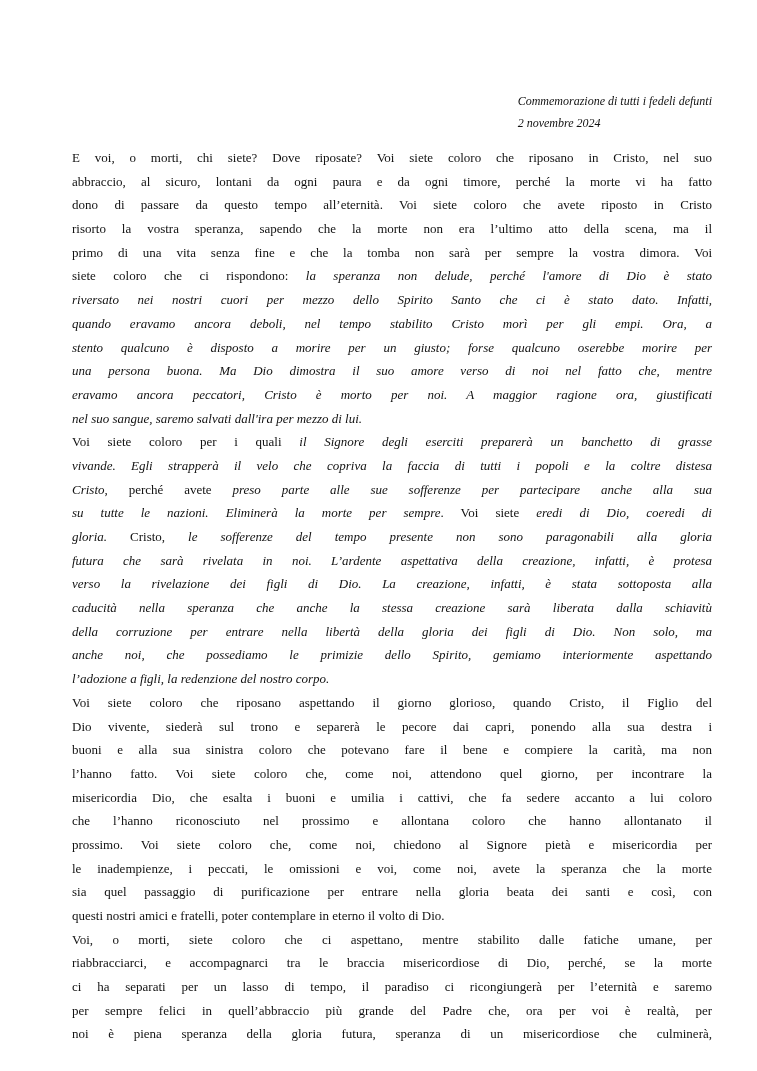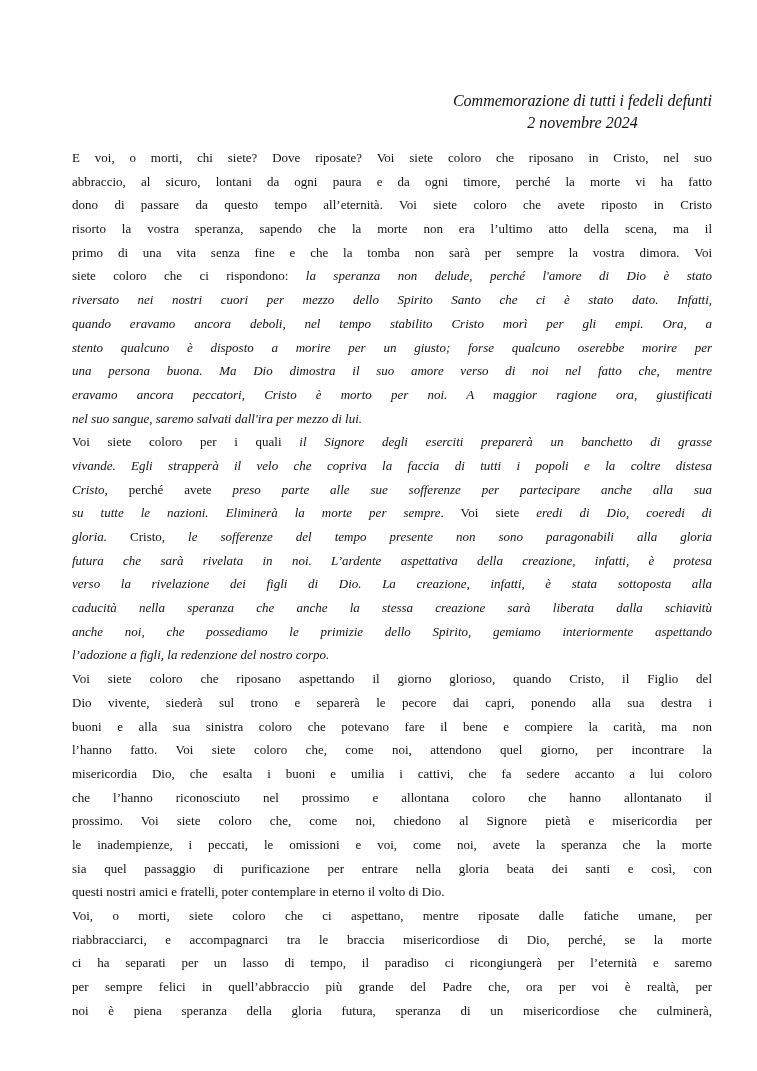--- a/index.html
+++ b/index.html
@@ -4,21 +4,21 @@
 <style>
   html, body { margin: 0; padding: 0; background: #ffffff; }
   body { width: 757px; height: 1071px; position: relative; overflow: hidden; }
   .page {
     position: absolute; left: 0; top: 0; width: 757px; height: 1071px;
     font-family: "Liberation Serif", "DejaVu Serif", serif;
     color: #111111;
   }
   .header {
     position: absolute; right: 45px; top: 90px;
-    text-align: center; font-style: italic; font-size: 16px; line-height: 22px;
+    text-align: left; font-style: italic; font-size: 12px; line-height: 22px;
   }
   .body {
     position: absolute; left: 72px; top: 146px; width: 640px;
     font-size: 13px; line-height: 23.7px;
   }
   .para { margin: 0; text-align: justify; }
   .line { display: block; white-space: nowrap; text-align: justify; text-align-last: justify; height: 23.7px; }
   .line.last { text-align-last: left; }
   em { }
 </style>
@@ -47,36 +47,37 @@
       </div>
       <div class="para">
         <span class="line"><span>Voi siete coloro per i quali </span><em>il Signore degli eserciti preparerà un banchetto di grasse</em></span>
         <span class="line"><em>vivande. Egli strapperà il velo che copriva la faccia di tutti i popoli e la coltre distesa</em></span>
         <span class="line"><em>Cristo</em><span>, perché avete </span><em>preso parte alle sue sofferenze per partecipare anche alla sua</em></span>
         <span class="line"><em>su tutte le nazioni. Eliminerà la morte per sempre</em><span>. Voi siete </span><em>eredi di Dio, coeredi di</em></span>
         <span class="line"><em>gloria.</em><span> Cristo, </span><em>le sofferenze del tempo presente non sono paragonabili alla gloria</em></span>
         <span class="line"><em>futura che sarà rivelata in noi. L’ardente aspettativa della creazione, infatti, è protesa</em></span>
         <span class="line"><em>verso la rivelazione dei figli di Dio. La creazione, infatti, è stata sottoposta alla</em></span>
         <span class="line"><em>caducità nella speranza che anche la stessa creazione sarà liberata dalla schiavitù</em></span>
+        <span class="line"><em>della corruzione per entrare nella libertà della gloria dei figli di Dio. Non solo, ma</em></span>
         <span class="line"><em>anche noi, che possediamo le primizie dello Spirito, gemiamo interiormente aspettando</em></span>
         <span class="line last"><em>l’adozione a figli, la redenzione del nostro corpo.</em></span>
       </div>
       <div class="para">
         <span class="line"><span>Voi siete coloro che riposano aspettando il giorno glorioso, quando Cristo, il Figlio del</span></span>
         <span class="line"><span>Dio vivente, siederà sul trono e separerà le pecore dai capri, ponendo alla sua destra i</span></span>
         <span class="line"><span>buoni e alla sua sinistra coloro che potevano fare il bene e compiere la carità, ma non</span></span>
         <span class="line"><span>l’hanno fatto. Voi siete coloro che, come noi, attendono quel giorno, per incontrare la</span></span>
         <span class="line"><span>misericordia Dio, che esalta i buoni e umilia i cattivi, che fa sedere accanto a lui coloro</span></span>
         <span class="line"><span>che l’hanno riconosciuto nel prossimo e allontana coloro che hanno allontanato il</span></span>
         <span class="line"><span>prossimo. Voi siete coloro che, come noi, chiedono al Signore pietà e misericordia per</span></span>
         <span class="line"><span>le inadempienze, i peccati, le omissioni e voi, come noi, avete la speranza che la morte</span></span>
         <span class="line"><span>sia quel passaggio di purificazione per entrare nella gloria beata dei santi e così, con</span></span>
         <span class="line last"><span>questi nostri amici e fratelli, poter contemplare in eterno il volto di Dio.</span></span>
       </div>
       <div class="para">
-        <span class="line"><span>Voi, o morti, siete coloro che ci aspettano, mentre riposate dalle fatiche umane, per</span></span>
+        <span class="line"><span>Voi, o morti, siete coloro che ci aspettano, mentre stabilito dalle fatiche umane, per</span></span>
         <span class="line"><span>riabbracciarci, e accompagnarci tra le braccia misericordiose di Dio, perché, se la morte</span></span>
         <span class="line"><span>ci ha separati per un lasso di tempo, il paradiso ci ricongiungerà per l’eternità e saremo</span></span>
         <span class="line"><span>per sempre felici in quell’abbraccio più grande del Padre che, ora per voi è realtà, per</span></span>
         <span class="line"><span>noi è piena speranza della gloria futura, speranza di un misericordiose che culminerà,</span></span>
       </div>
     </div>
 </div>
 
 </body></html>

